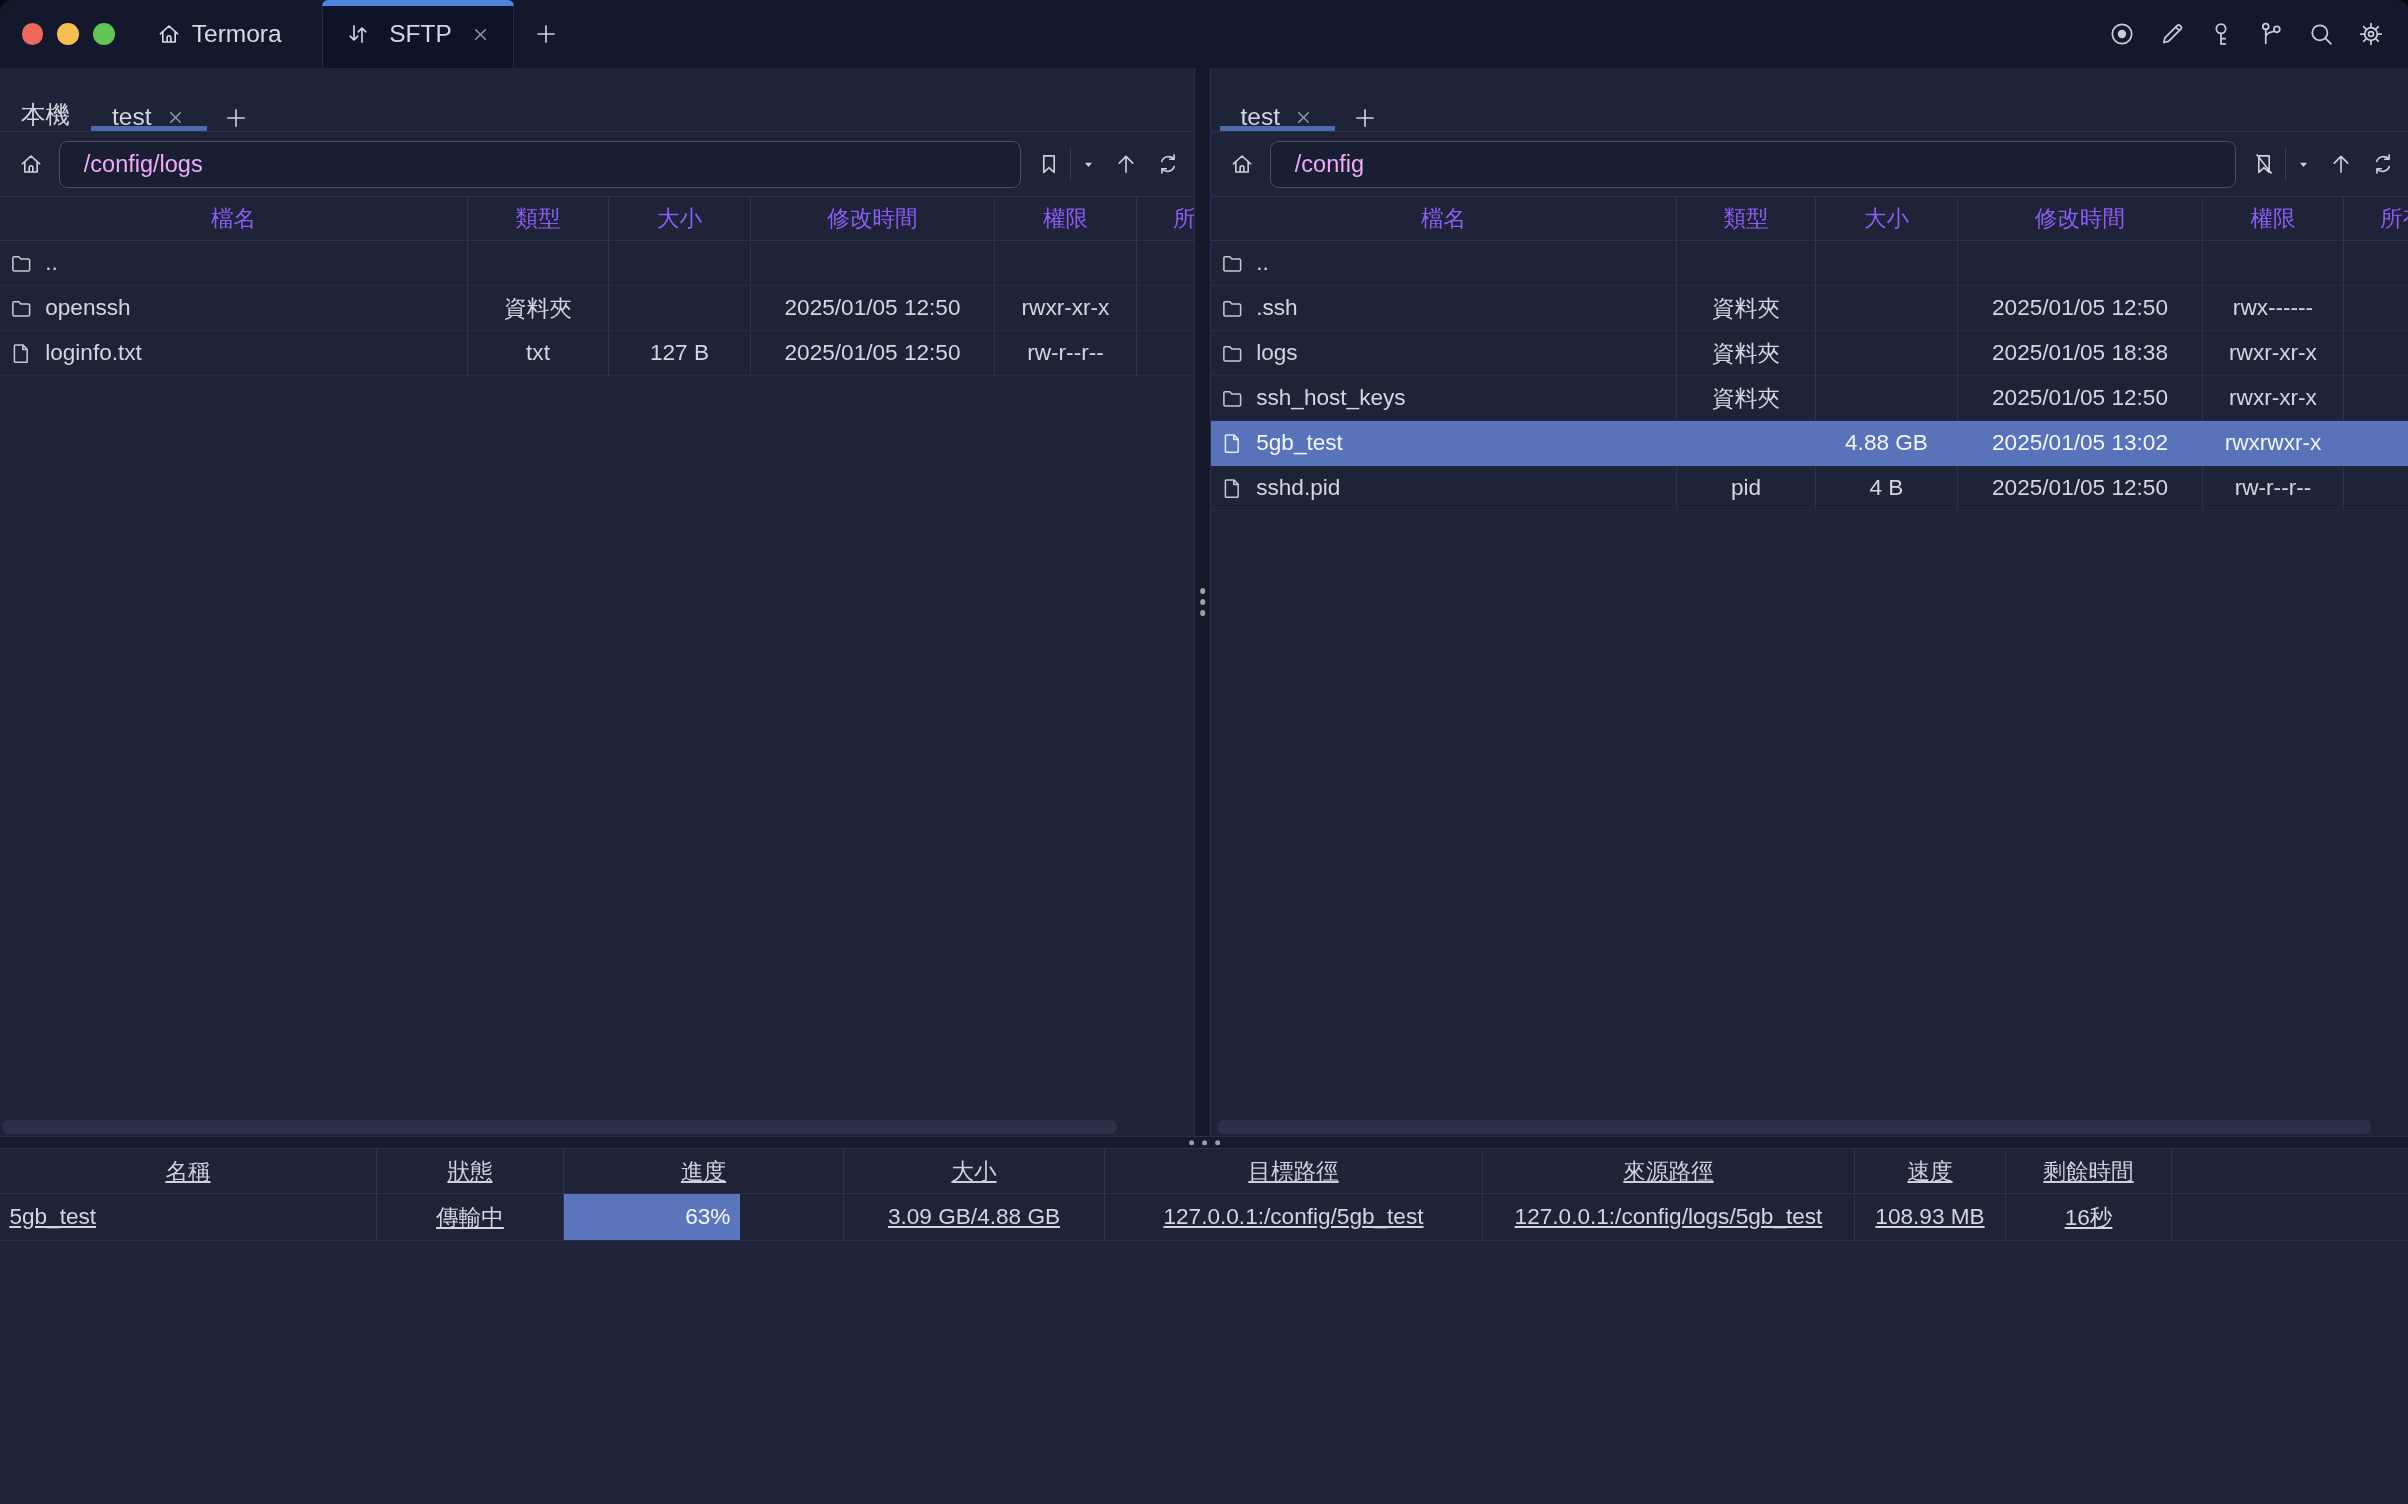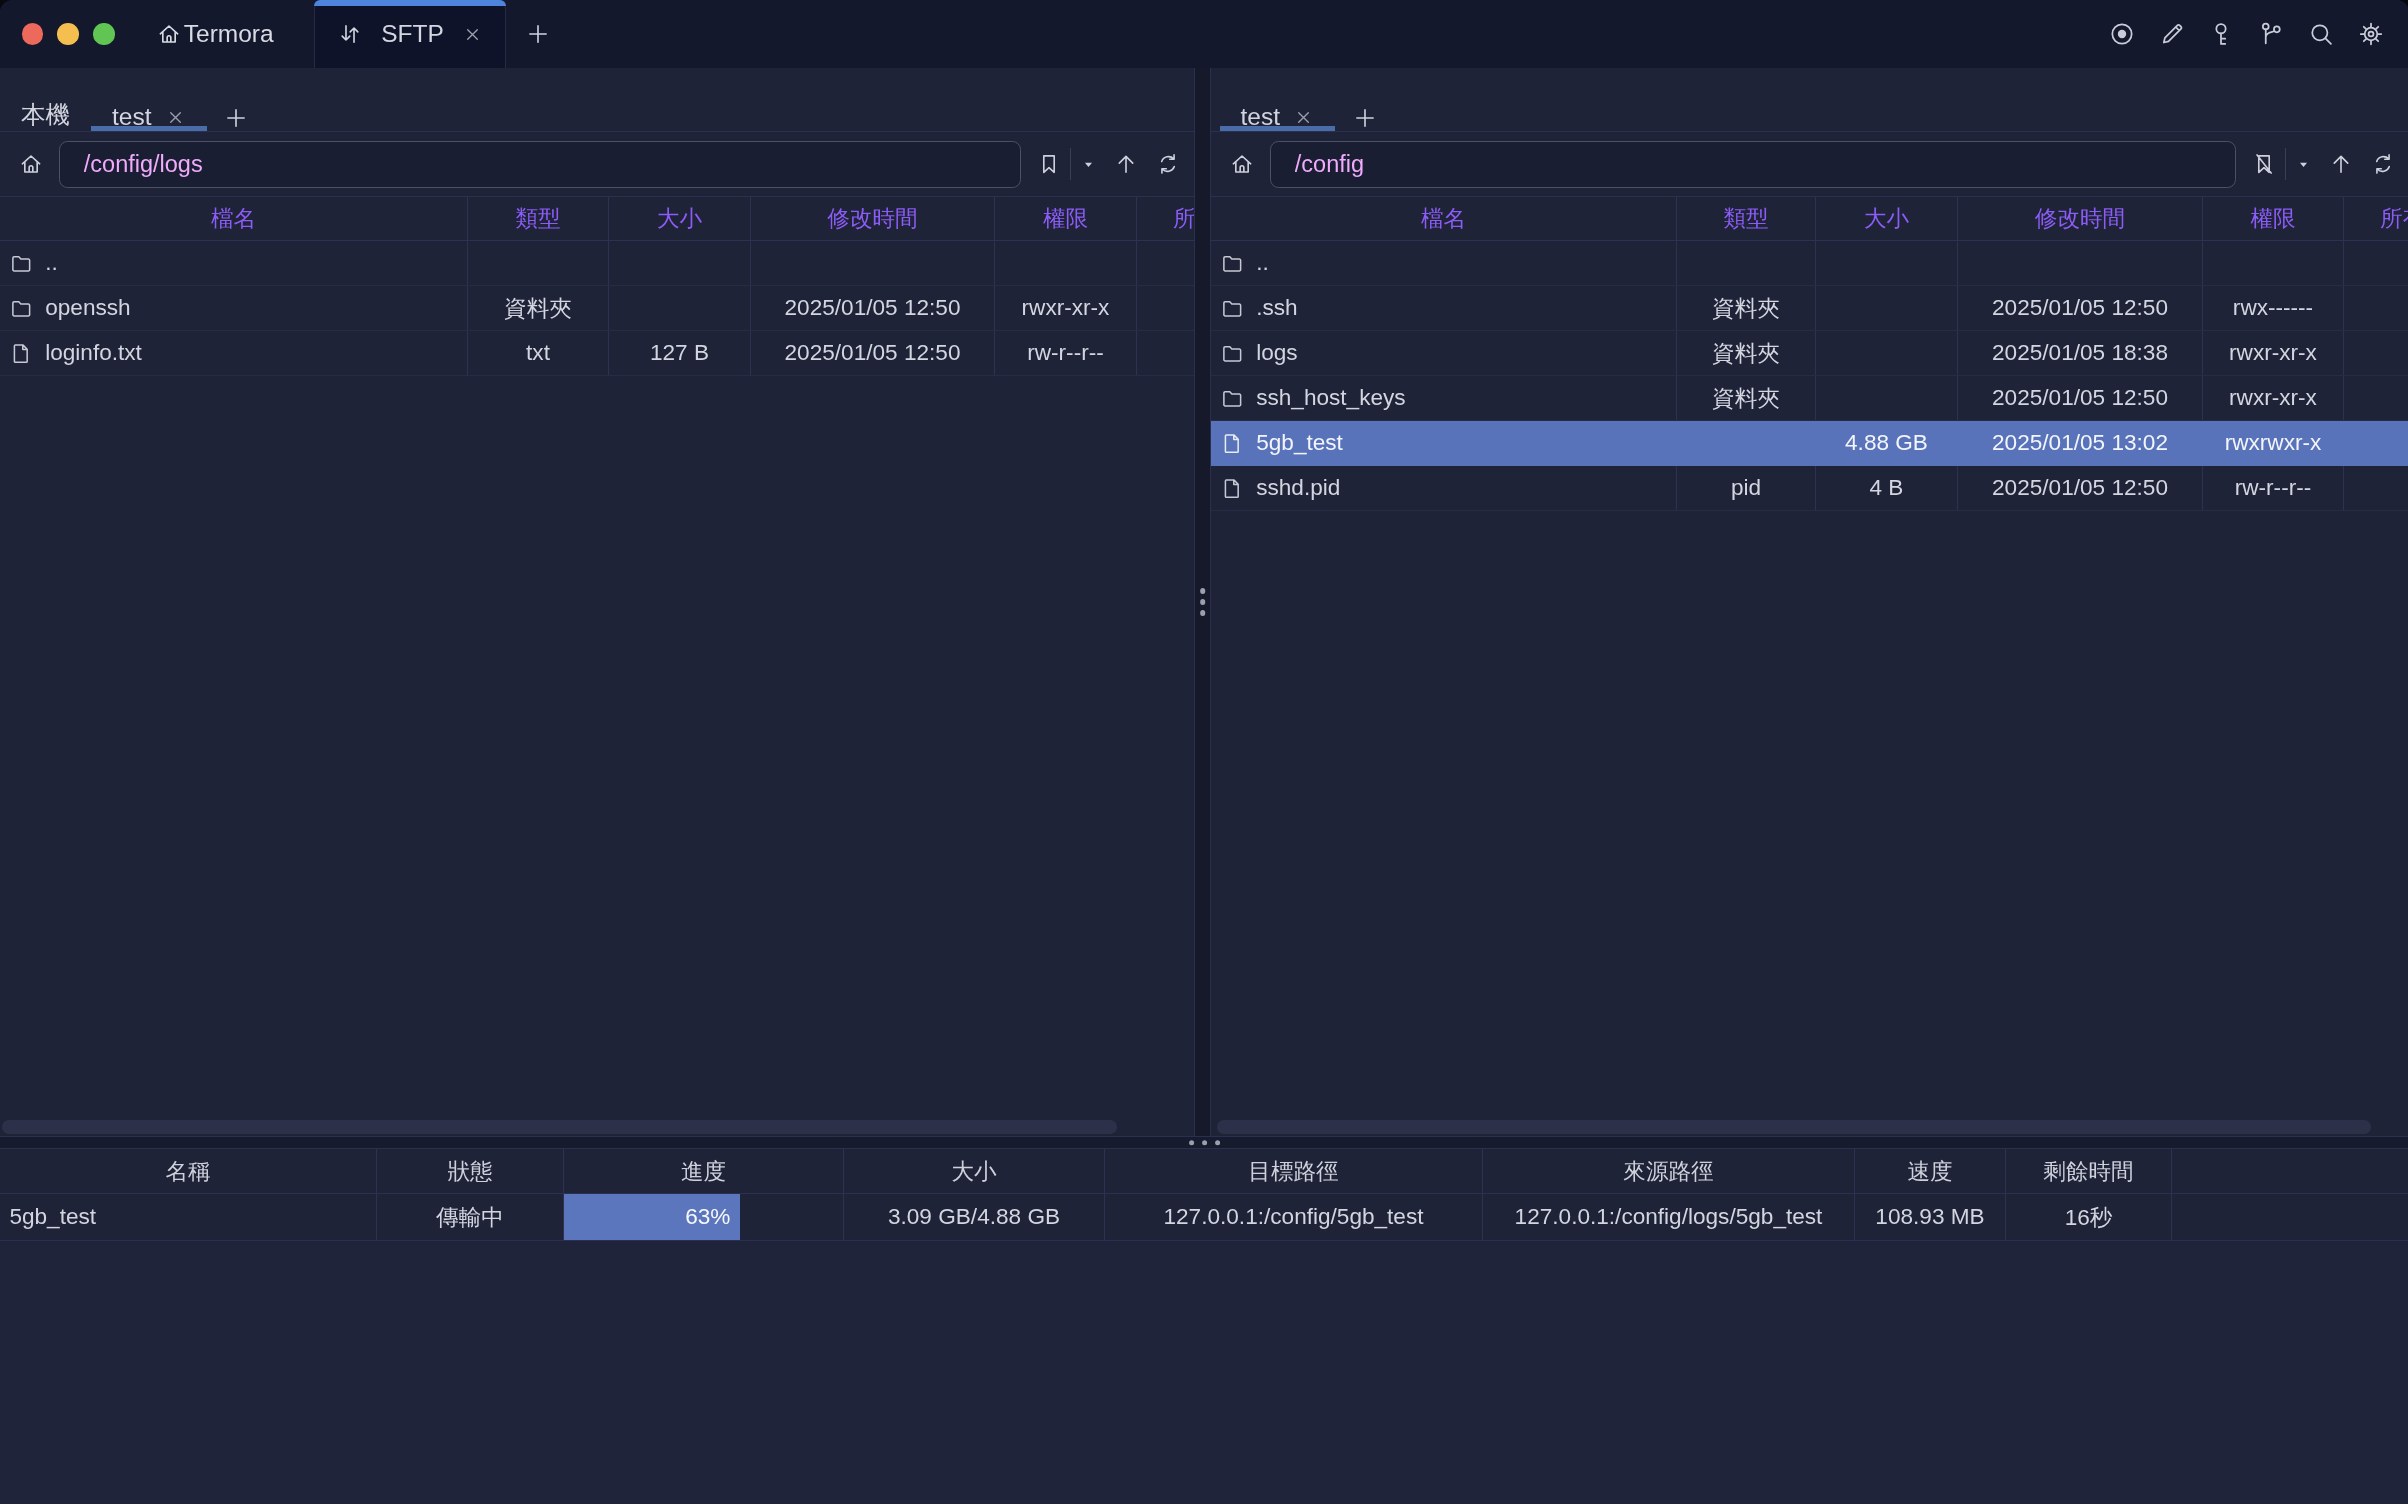--- a/index.html
+++ b/index.html
@@ -8,21 +8,21 @@
   .window { position:relative; width:2409px; height:1505px; background:#1f2337;
             border-radius:13px 13px 0 0; overflow:hidden; color:#d3d6e0; display:flex; flex-direction:column; }
 
   
   .titlebar { height:68px; flex:0 0 68px; background:#14182c; display:flex; align-items:stretch; }
   .traffic { display:flex; align-items:center; gap:14px; padding:0 26px 0 21.7px; }
   .light { width:21.7px; height:21.7px; border-radius:50%; }
   .light.red { background:var(--traffic_red,#ec695c); }
   .light.yellow { background:var(--traffic_yellow,#f4bf4e); }
   .light.green { background:var(--traffic_green,#61c554); }
-  .termora-tab { display:flex; align-items:center; gap:2px; padding:0 40px 0 15px; font-size:24.5px; color:#d8dbe4; cursor:default; }
+  .termora-tab { display:flex; align-items:center; gap:10px; padding:0 40px 0 15px; font-size:24.5px; color:#d8dbe4; cursor:default; }
   .sftp-tab { position:relative; display:flex; align-items:center; gap:18px; padding:0 22.6px;
               background:#0f1329; border-left:0.9px solid #262b45; border-right:0.9px solid #262b45;
               border-radius:9.4px 9.4px 0 0; font-size:24.5px; }
   .sftp-tab::before { content:""; position:absolute; top:0; left:-0.9px; right:-0.9px; height:5.6px;
               background:var(--accent_blue,#4e83de); border-radius:9.4px 9.4px 0 0; }
   .tb-plus { display:flex; align-items:center; padding:0 19px; color:#cfd2dd; }
   .tb-icons { margin-left:auto; display:flex; align-items:center; gap:21.7px; padding-right:24.5px; color:#c9ccd8; }
   .tb-icons .ic { cursor:pointer; }
 
   
@@ -80,21 +80,21 @@
   .pane.left  .hthumb { margin-left:1.9px; width:1115px; }
   .pane.right .hthumb { margin-left:5.6px; width:1154px; }
 
   
   .h-split { height:13px; flex:0 0 13px; background:#171b2e; border-top:0.9px solid #2c3050;
              border-bottom:0.9px solid #2c3050; position:relative; cursor:row-resize; }
   .hdots { position:absolute; top:50%; left:50%; transform:translate(-50%,-50%); display:flex; gap:7.5px; }
 
   
   .trow { display:grid; grid-template-columns:377px 187px 280px 261px 378px 372px 151px 166px 1fr;
-          align-items:stretch; font-size:22.6px; border-bottom:0.9px solid #2c3050; background:#1f2337; }
+          align-items:stretch; font-size:22.6px; border-bottom:0.9px solid #2c3050; background:#1f2337;text-decoration:underline; }
   .trow.thead { height:45px; color:#ced1dc; cursor:default; }
   .trow.tdata { height:47px; }
   .tcell { display:flex; align-items:center; justify-content:center; border-right:0.9px solid #2e3252;
            overflow:hidden; white-space:nowrap; }
   .tcell:last-child { border-right:none; }
   .tcell.tname { justify-content:flex-start; padding:0 9.4px; }
   .tcell.tprog { position:relative; }
   .prog-fill { position:absolute; top:0; bottom:0; left:0; width:63%;
                background:var(--progress_blue,#5b76bd); display:flex; align-items:center;
                justify-content:flex-end; padding-right:9.4px; color:#f6f8fc; }

